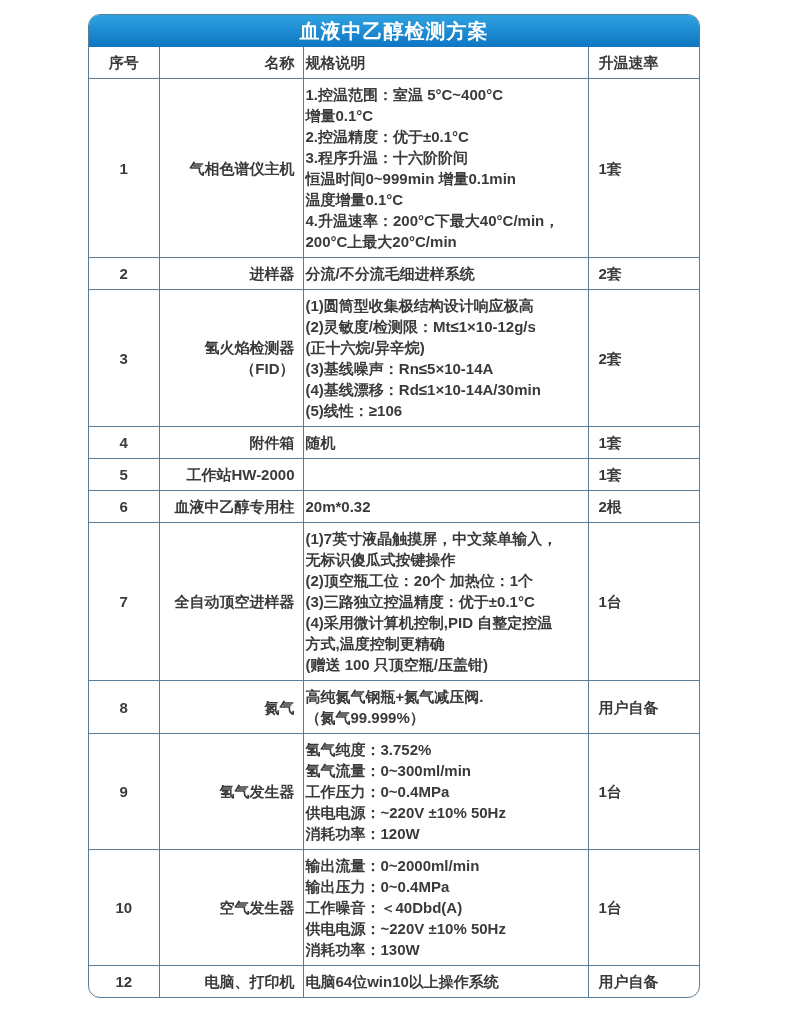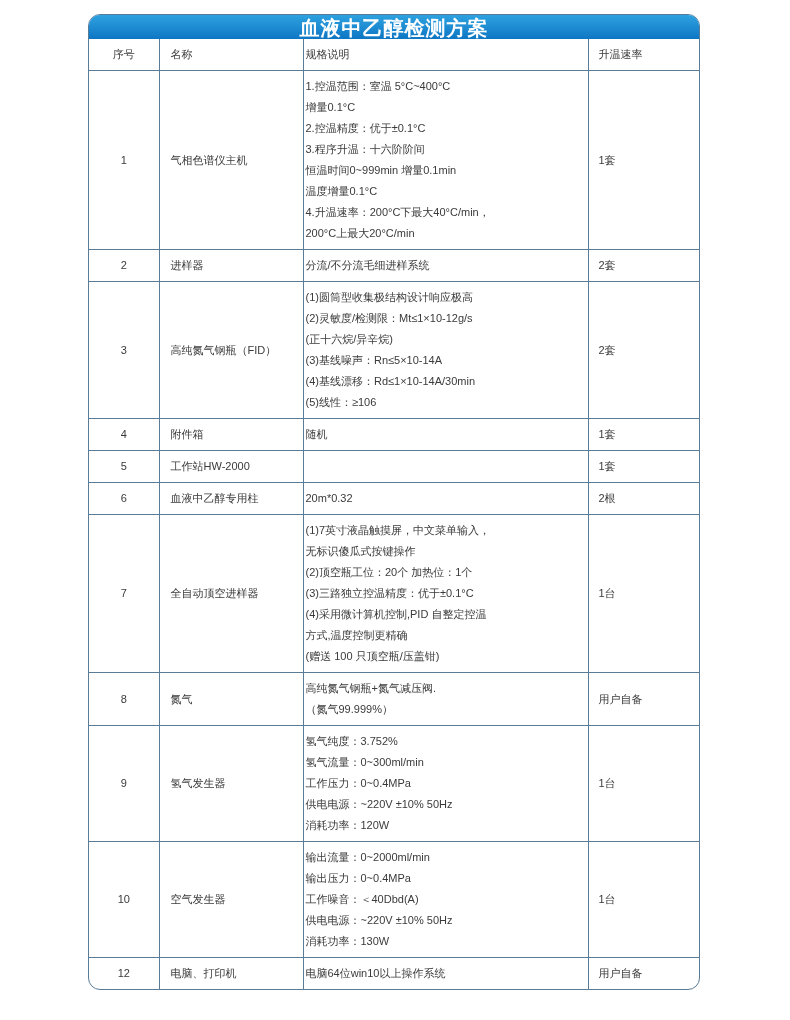--- a/index.html
+++ b/index.html
@@ -18,50 +18,50 @@
   }
   .sheet{
     width:612px;
     margin:14px 0 0 88px;
     border:1px solid var(--border);
     border-radius:12px;
     overflow:hidden;
     background:#ffffff;
   }
   .title-bar{
-    height:24px;
+    height:32px;
     background:linear-gradient(to bottom,var(--header-gradient-top),var(--header-gradient-bottom));
-    display:flex;justify-content:center;
+    display:flex;align-items:center;justify-content:center;
   }
   .title-bar span{
     color:var(--title-text);
     font-size:20px;font-weight:bold;letter-spacing:1px;
   }
   table{
     width:100%;
     border-collapse:collapse;
     border:hidden; 
     table-layout:fixed;
   }
   col.c1{width:70px;}
   col.c2{width:144px;}
   col.c3{width:285px;}
   col.c4{width:111px;}
   th,td{
     border:1px solid var(--border);
-    font-size:11px;
-    font-weight:normal;
+    font-size:15px;
+    font-weight:bold;
     vertical-align:middle;
     padding:5px 8px;
     line-height:21px;
     color:var(--body-text);
   }
   thead th{height:30px;}
   .cell-no{text-align:center;padding-left:2px;padding-right:2px;}
-  .cell-name{text-align:left;padding-left:11px;}
+  .cell-name{text-align:right;padding-left:11px;}
   .cell-spec{text-align:left;white-space:pre-line;padding-left:2px;}
   .cell-qty{text-align:left;padding-left:10px;}
 </style>
 </head>
 <body>
 
 <div class="sheet">
   <div class="title-bar">
     <span>血液中乙醇检测方案</span>
   </div>
@@ -95,21 +95,21 @@
         <td class="cell-qty">1套</td>
       </tr>
       <tr>
         <td class="cell-no">2</td>
         <td class="cell-name">进样器</td>
         <td class="cell-spec">分流/不分流毛细进样系统</td>
         <td class="cell-qty">2套</td>
       </tr>
       <tr>
         <td class="cell-no">3</td>
-        <td class="cell-name">高纯氮气钢瓶（FID）</td>
+        <td class="cell-name">氢火焰检测器（FID）</td>
         <td class="cell-spec">(1)圆筒型收集极结构设计响应极高
 (2)灵敏度/检测限：Mt≤1×10-12g/s
 (正十六烷/异辛烷)
 (3)基线噪声：Rn≤5×10-14A
 (4)基线漂移：Rd≤1×10-14A/30min
 (5)线性：≥106</td>
         <td class="cell-qty">2套</td>
       </tr>
       <tr>
         <td class="cell-no">4</td>

